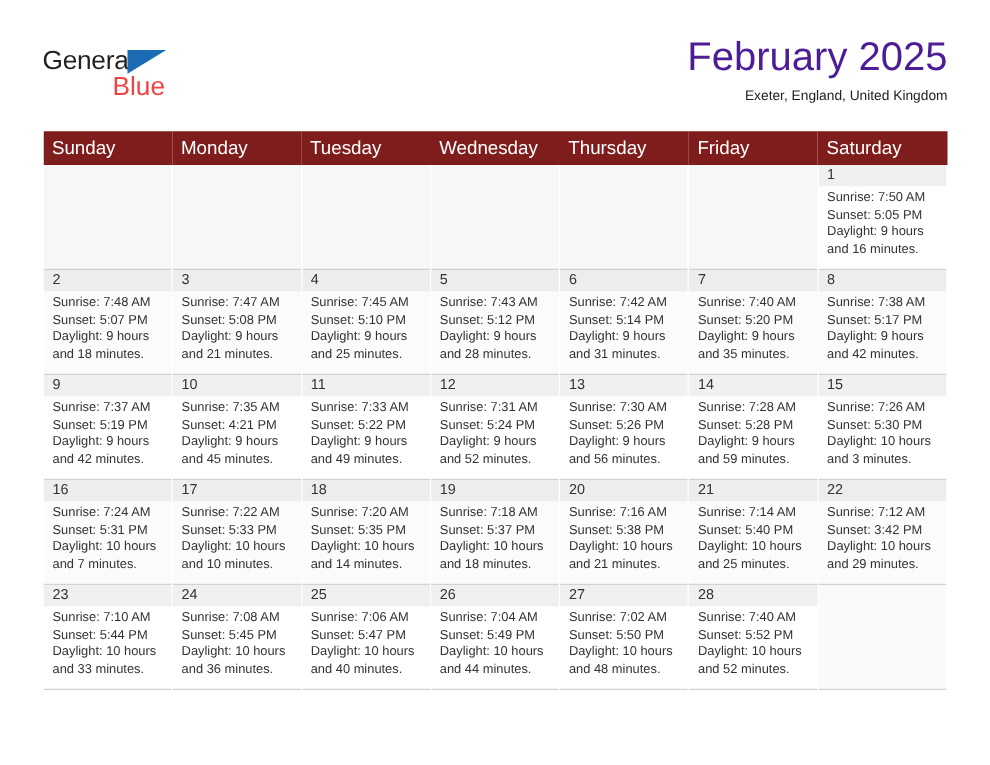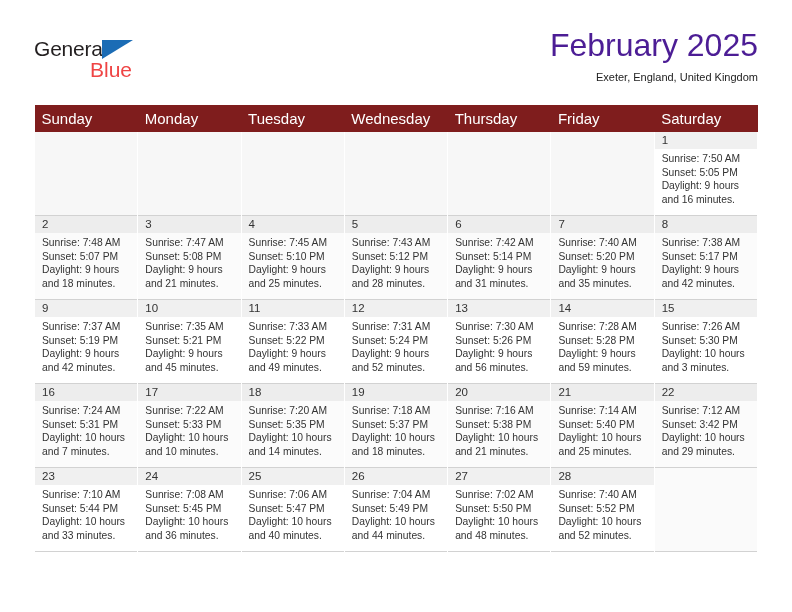--- a/index.html
+++ b/index.html
@@ -304,21 +304,21 @@
                 <div>Daylight: 9 hours</div>
                 <div>and 42 minutes.</div>
               </div>
             </div>
           </td>
           <td>
             <div class="day-cell filled">
               <div class="daynum-bar">10</div>
               <div class="day-body">
                 <div>Sunrise: 7:35 AM</div>
-                <div>Sunset: 5:21 PM</div>
+                <div>Sunset: 4:21 PM</div>
                 <div>Daylight: 9 hours</div>
                 <div>and 45 minutes.</div>
               </div>
             </div>
           </td>
           <td>
             <div class="day-cell filled">
               <div class="daynum-bar">11</div>
               <div class="day-body">
                 <div>Sunrise: 7:33 AM</div>

